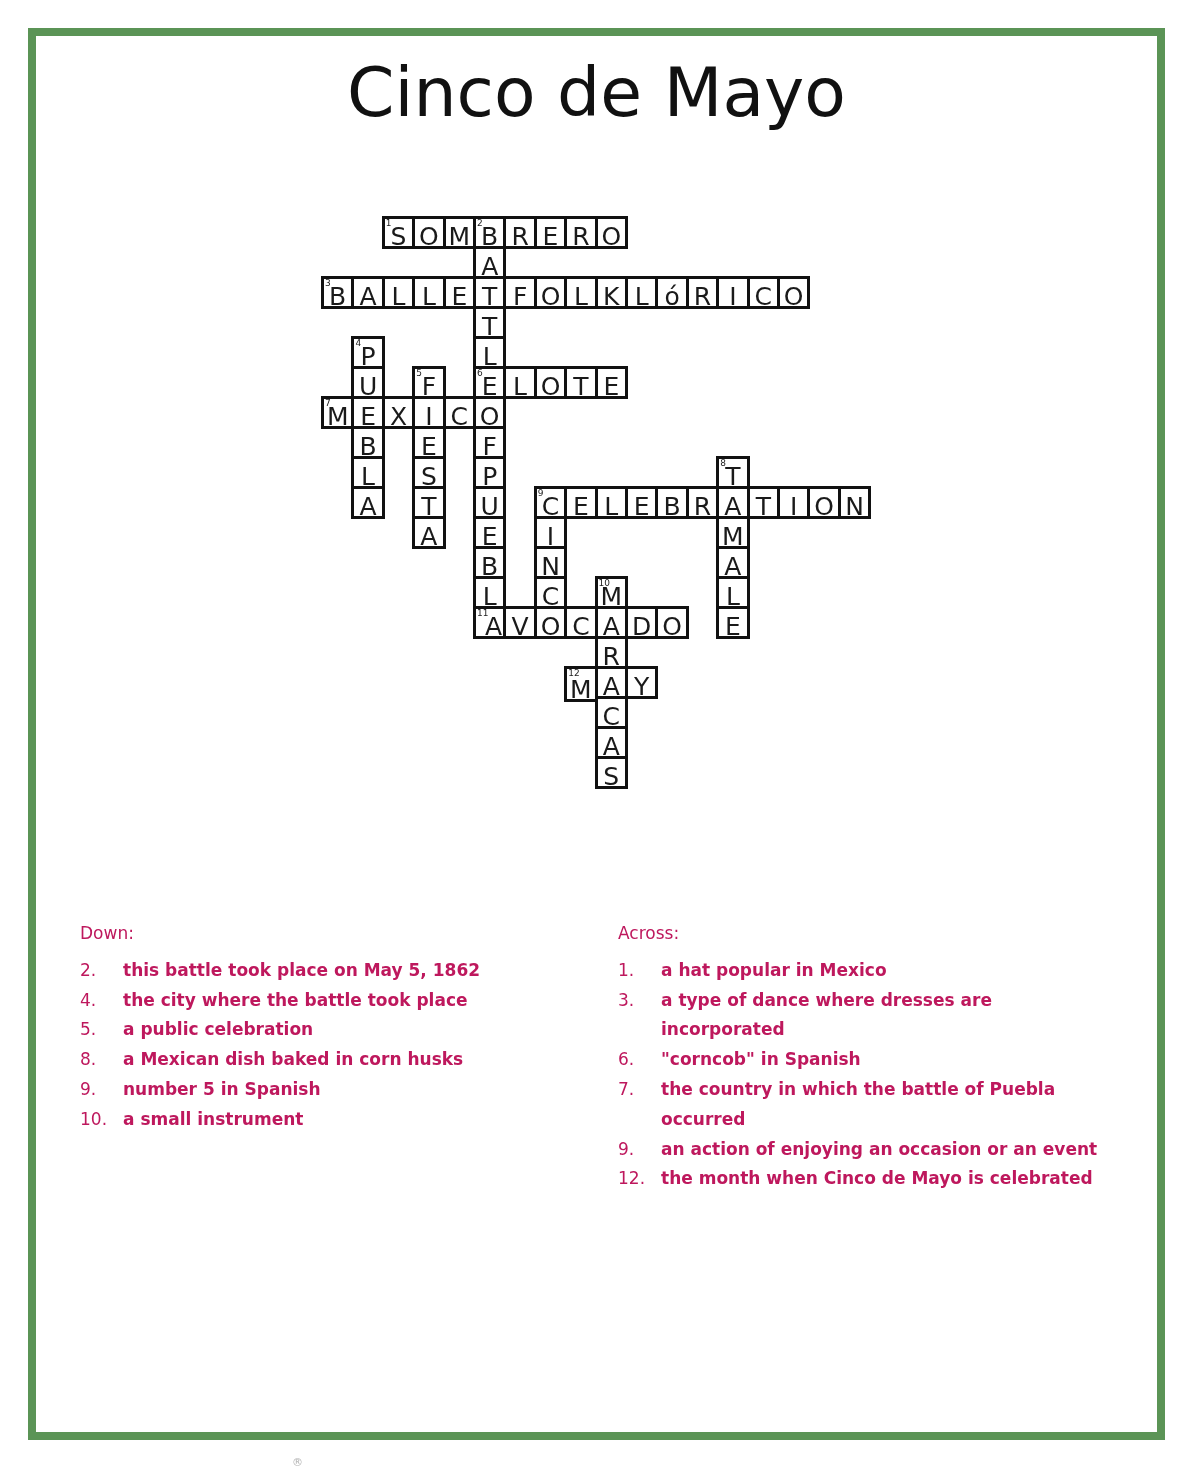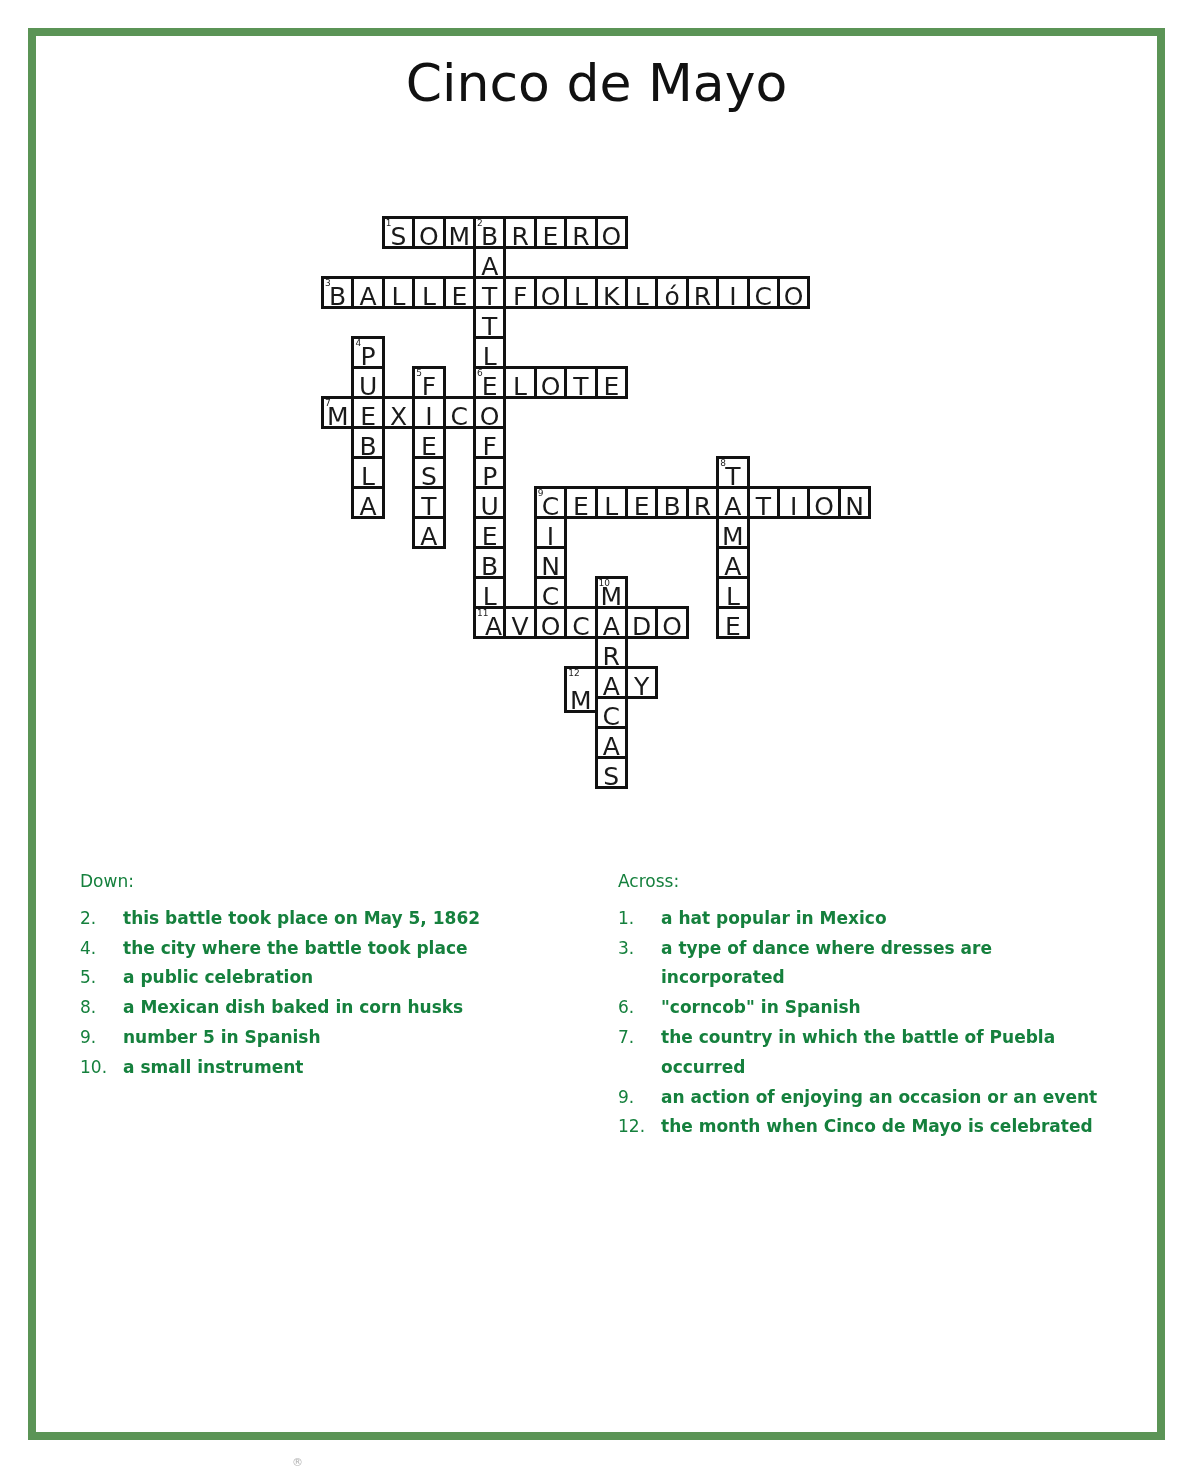--- a/index.html
+++ b/index.html
@@ -7,37 +7,37 @@
   .page {
     position:relative; width:1193px; height:1469px; background:#ffffff;
     font-family:"DejaVu Sans", sans-serif; overflow:hidden;
   }
   .frame {
     position:absolute; left:28px; top:28px; right:28px; bottom:29px;
     border:8px solid var(--green);
   }
   .title {
     position:absolute; top:52px; left:0; width:100%;
-    text-align:center; font-size:52px; line-height:1.2;
+    text-align:center; font-size:68px; line-height:1.2;
     color:#111; font-weight:400; margin:0;
   }
   .grid { position:absolute; left:321px; top:216px; }
   .cell {
     position:absolute; background:#ffffff;
     border:3px solid var(--line); box-sizing:border-box;
   }
   .cell .letter {
     position:absolute; left:0; bottom:-3px; width:100%;
     text-align:center; font-size:25px; line-height:1; color:var(--ink);
   }
   .cell .num {
     position:absolute; top:0; left:1px;
     font-size:9px; line-height:1.05; color:#222;
   }
-  .clues { position:absolute; top:867px; color:#15803d; }
+  .clues { position:absolute; top:919px; color:#be185d; }
   .clues-down   { left:80px;  width:505px; }
   .clues-across { left:618px; width:500px; }
   .clue-heading { font-size:17px; line-height:29.8px; margin:0 0 7px 0; font-weight:400; }
   .clue-row  { display:flex; font-size:17px; line-height:29.8px; }
   .clue-num  { flex:0 0 43px; }
   .clue-text { flex:1;font-weight:bold; }
   .reg {
     position:absolute; left:292px; top:1456px;
     font-size:11px; color:#b3b3b3;
   }
@@ -313,21 +313,21 @@
       </div>
       <div class="cell" style="left: 243.2px; top: 390px; width: 33.4px; height: 33px;">
         <span class="letter">C</span>
       </div>
       <div class="cell" style="left: 304px; top: 390px; width: 33.4px; height: 33px;">
         <span class="letter">D</span>
       </div>
       <div class="cell" style="left: 334.4px; top: 390px; width: 33.4px; height: 33px;">
         <span class="letter">O</span>
       </div>
-      <div class="cell" style="left: 243.2px; top: 450px; width: 33.4px; height: 47px;">
+      <div class="cell" style="left: 243.2px; top: 450px; width: 33.4px; height: 36px;">
         <span class="num">12</span>
         <span class="letter">M</span>
       </div>
       <div class="cell" style="left: 304px; top: 450px; width: 33.4px; height: 33px;">
         <span class="letter">Y</span>
       </div>
     </div>
 
   <div class="clues clues-down">
     <p class="clue-heading">Down:</p>

